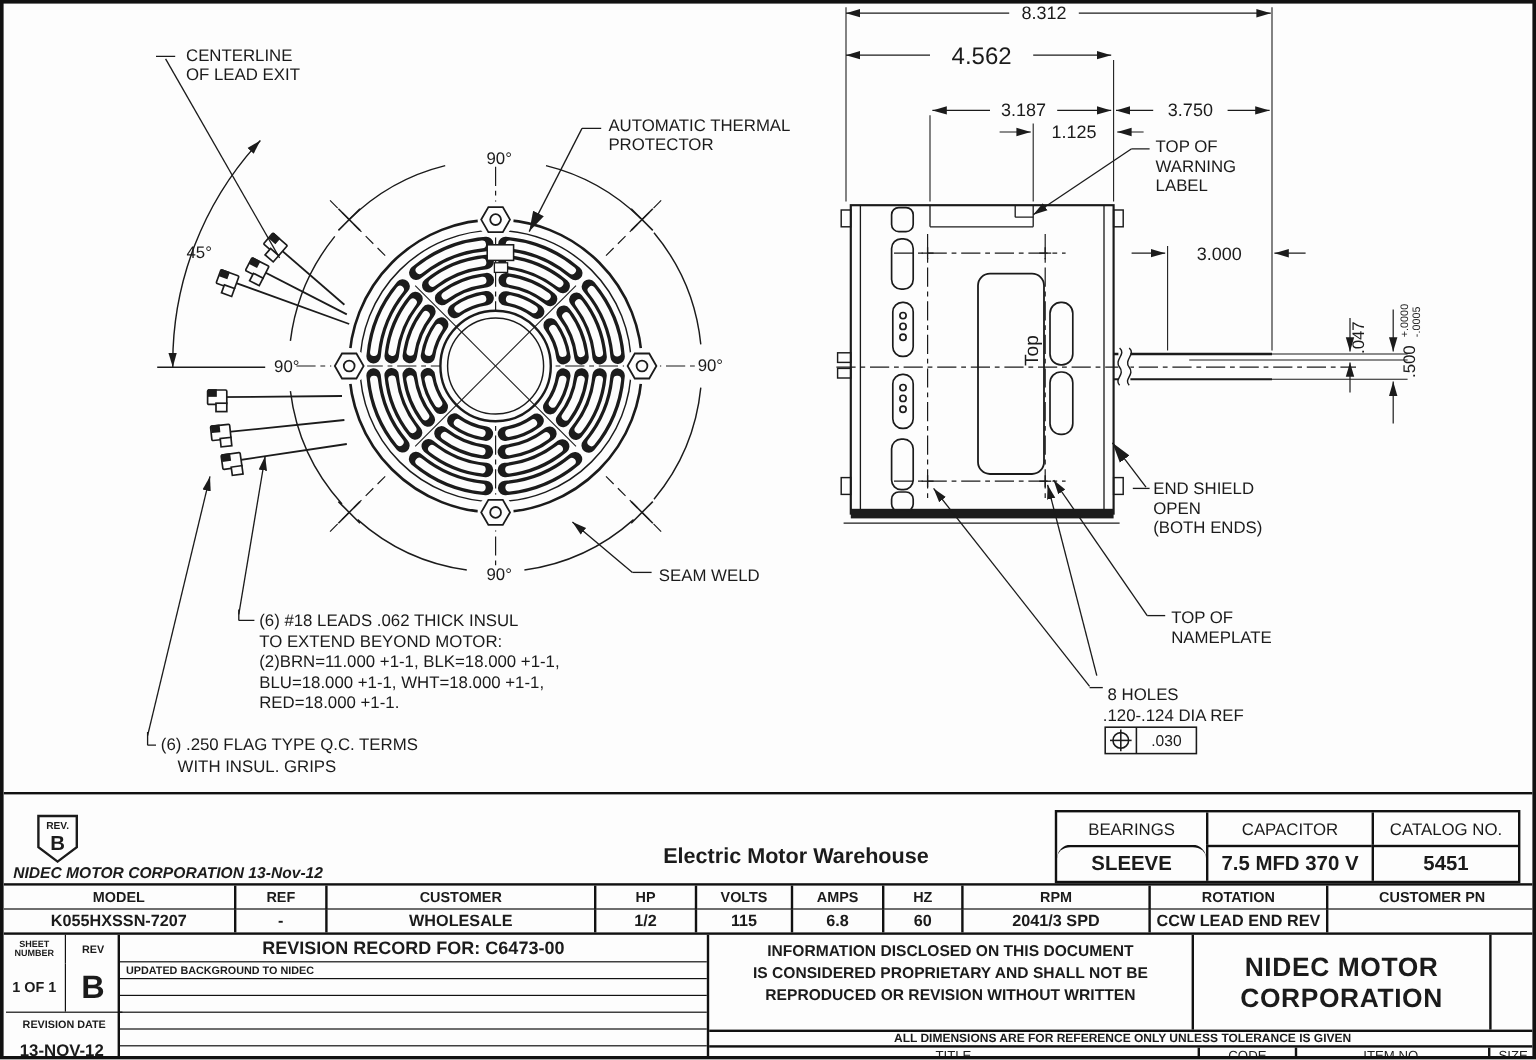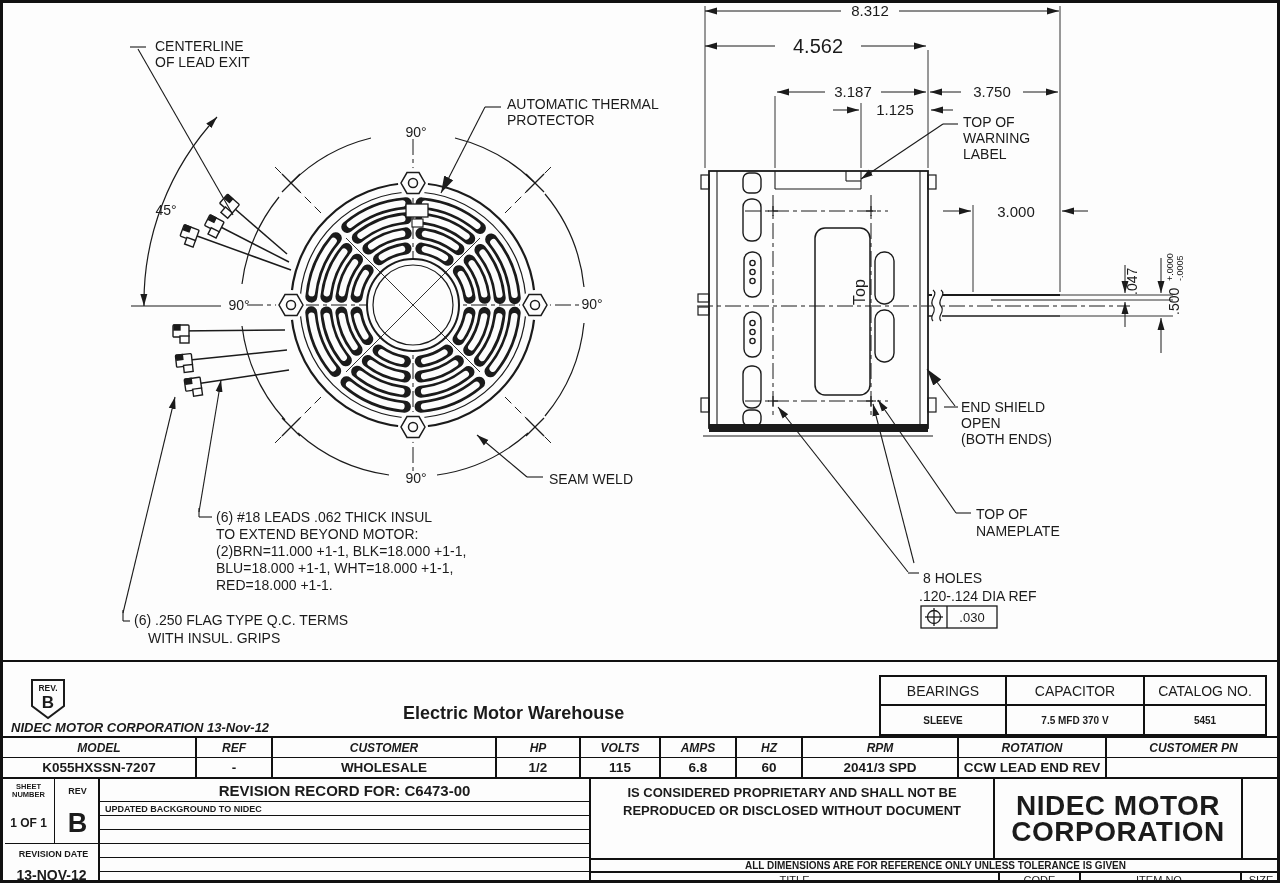--- a/index.html
+++ b/index.html
@@ -10,42 +10,42 @@
     font-family:"Liberation Sans", sans-serif;color:#1b1b1b;
   }
   svg text{font-family:"Liberation Sans", sans-serif;fill:#1b1b1b;}
   .abs{position:absolute;}
   .hline{position:absolute;height:0;border-top:2px solid #111;}
   
   .spec-table{left:876px;top:672px;width:388px;height:61px;border:2px solid #111;display:grid;
     grid-template-rows:27px 1fr;grid-template-columns:124px 138px 1fr;}
   .spec-table .c{border-left:2px solid #111;border-top:2px solid #111;display:flex;align-items:center;justify-content:center;}
   .spec-table .c:nth-child(1),.spec-table .c:nth-child(2),.spec-table .c:nth-child(3){border-top:none;}
-  .spec-table .c:nth-child(3n+1){border-left:none;}
+  .spec-table .c:nth-child(3n+1){border-left:none;border-radius:11px;}
   .spec-h{font-size:14px;}
-  .spec-v{font-size:10px;font-weight:bold;}
+  .spec-v{font-size:17px;font-weight:bold;}
   .model-table{left:0;top:733px;width:1277px;height:43px;border-top:2px solid #111;border-bottom:2px solid #111;
     display:grid;grid-template-rows:20px 1fr;
     grid-template-columns:194px 76px 224px 84px 80px 76px 66px 156px 148px 1fr;}
   .model-table .c{border-right:2px solid #111;border-bottom:1.5px solid #111;display:flex;align-items:center;justify-content:center;overflow:hidden;}
   .model-table .c.v{border-bottom:none;}
   .model-table .c:nth-child(10n){border-right:none;}
-  .mh{font-size:12px;font-weight:bold;font-style:italic;}
+  .mh{font-size:12px;font-weight:bold;}
   .mv{font-size:13.5px;font-weight:bold;text-align:right;}
   .bottom-block{left:0;top:776px;width:1277px;height:107px;}
   .bb-left{left:0;top:0;width:97px;height:107px;border-right:2px solid #111;}
   .bb-cell{position:absolute;display:flex;align-items:center;justify-content:center;text-align:center;}
   .rev-area{left:97px;top:0;width:491px;height:107px;border-right:2px solid #111;}
   .rev-row{position:absolute;left:0;width:100%;border-top:1.5px solid #111;font-size:9px;font-weight:bold;
     display:flex;align-items:center;padding-left:5px;}
   .disclaimer{left:588px;top:0;width:404px;height:79px;border-right:2px solid #111;
     text-align:center;font-size:13px;font-weight:600;line-height:18px;padding-top:5px;}
   .nidec-box{left:992px;top:0;width:248px;height:79px;border-right:2px solid #111;
     display:flex;flex-direction:column;align-items:center;justify-content:center;
-    font-size:28px;font-weight:bold;letter-spacing:.5px;line-height:26px;}
+    font-size:22px;font-weight:bold;letter-spacing:.5px;line-height:26px;}
   .tol-row{left:588px;top:79px;width:689px;height:13px;border-top:2px solid #111;
     text-align:center;font-size:10px;font-weight:bold;line-height:12px;}
   .footer-row{left:588px;top:92px;width:689px;height:15px;border-top:2px solid #111;display:flex;}
   .footer-row .fc{border-right:2px solid #111;font-size:11px;display:flex;align-items:center;justify-content:center;}
   .footer-row .fc:last-child{border-right:none;}
 </style>
 </head>
 <body>
 
 <div class="sheet">
@@ -362,21 +362,21 @@
   <div>
     <div class="hline" style="left:0;top:657px;width:1277px;"></div>
 
     <svg class="abs" style="left:26px;top:674px;" width="40" height="44">
       <path d="M3,3 h32 v26 l-16,12 l-16,-12 z" fill="#fdfdfd" stroke="#1b1b1b" stroke-width="2"></path>
       <text x="19" y="14" text-anchor="middle" font-size="8.5" font-weight="bold" fill="#1b1b1b">REV.</text>
       <text x="19" y="31" text-anchor="middle" font-size="17" font-weight="bold" fill="#1b1b1b">B</text>
     </svg>
 
     <div class="abs" style="left:8px;top:717px;font-size:13px;font-weight:bold;font-style:italic;">NIDEC MOTOR CORPORATION 13-Nov-12</div>
-    <div class="abs" style="left:400px;top:700px;width:360px;text-align:left;font-size:18px;font-weight:600;">Electric Motor Warehouse</div>
+    <div class="abs" style="left:411px;top:700px;width:360px;text-align:right;font-size:18px;font-weight:600;">Electric Motor Warehouse</div>
 
     <div class="abs spec-table">
       <div class="c spec-h">BEARINGS</div>
       <div class="c spec-h">CAPACITOR</div>
       <div class="c spec-h">CATALOG NO.</div>
       <div class="c spec-v">SLEEVE</div>
       <div class="c spec-v">7.5 MFD 370 V</div>
       <div class="c spec-v">5451</div>
     </div>
 
@@ -418,22 +418,23 @@
         <div class="bb-cell" style="left:0;top:0;width:100%;height:22px;font-size:15px;font-weight:bold;">REVISION RECORD FOR: C6473-00</div>
         <div class="rev-row" style="top:22px;height:14px;">UPDATED BACKGROUND TO NIDEC</div>
         <div class="rev-row" style="top:36px;height:14px;"></div>
         <div class="rev-row" style="top:50px;height:14px;"></div>
         <div class="rev-row" style="top:64px;height:14px;"></div>
         <div class="rev-row" style="top:78px;height:14px;"></div>
         <div class="rev-row" style="top:92px;height:15px;"></div>
       </div>
 
       <div class="abs disclaimer">
+        <div>INFORMATION DISCLOSED ON THIS DOCUMENT</div>
         <div>IS CONSIDERED PROPRIETARY AND SHALL NOT BE</div>
-        <div>REPRODUCED OR DISCLOSED WITHOUT DOCUMENT</div>
+        <div>REPRODUCED OR REVISION WITHOUT WRITTEN</div>
       </div>
 
       <div class="abs nidec-box">
         <div>NIDEC MOTOR</div>
         <div>CORPORATION</div>
       </div>
 
       <div class="abs" style="left:1240px;top:0;width:37px;height:79px;"></div>
 
       <div class="abs tol-row">ALL DIMENSIONS ARE FOR REFERENCE ONLY UNLESS TOLERANCE IS GIVEN</div>

